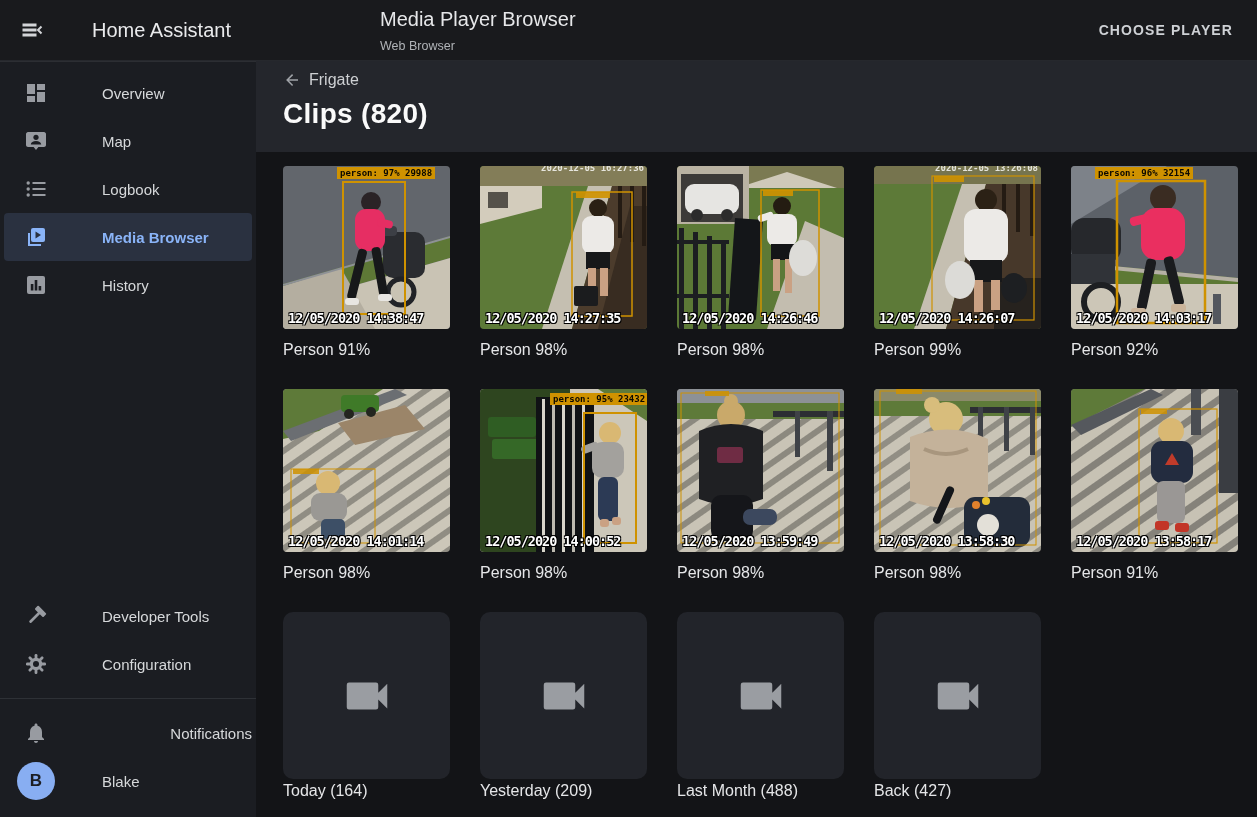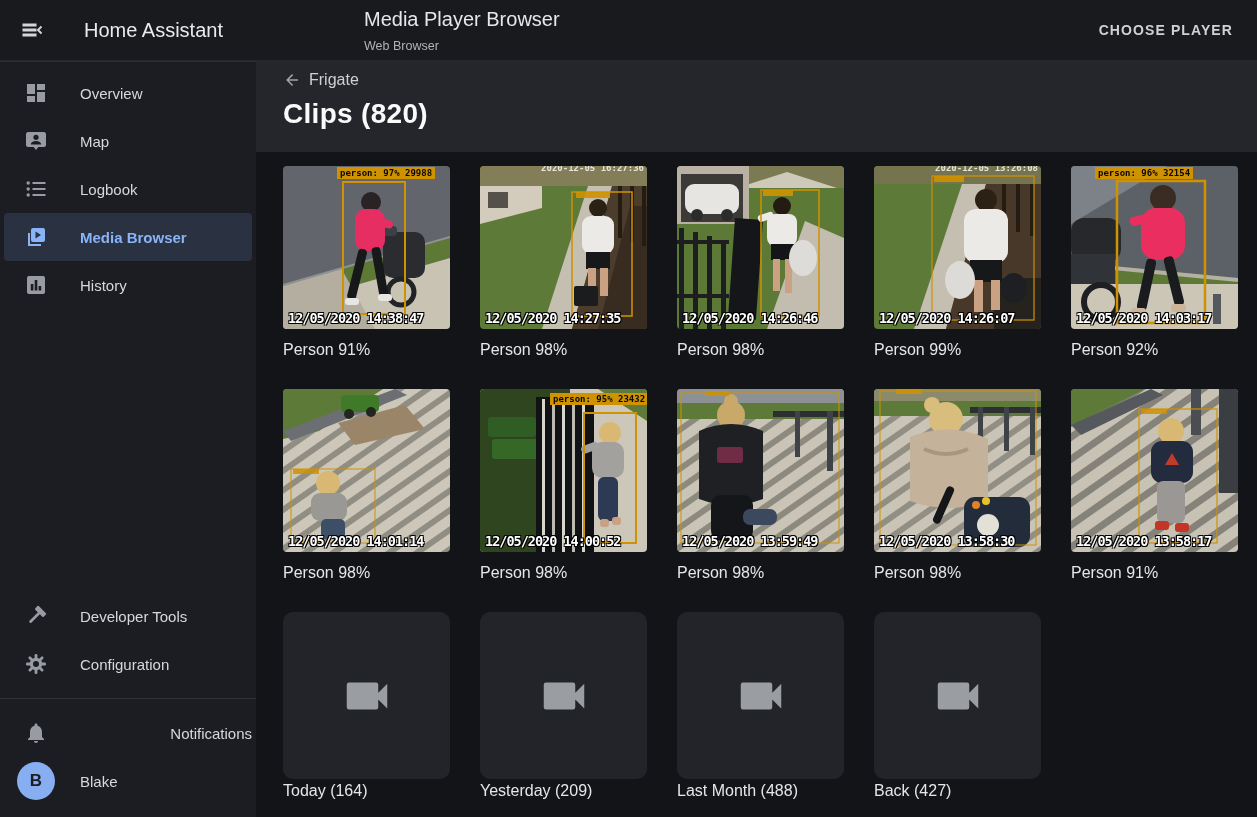--- a/index.html
+++ b/index.html
@@ -1,37 +1,37 @@
 <!DOCTYPE html>
 <html><head>
 <meta charset="utf-8">
 <style>
   * { margin:0; padding:0; box-sizing:border-box; }
   html,body { width:1257px; height:817px; overflow:hidden; background:#131417;
     font-family:"Liberation Sans", sans-serif; -webkit-font-smoothing:antialiased; }
 
   
   .topbar { position:absolute; top:0; left:0; width:1257px; height:61px;
-    background:#191a1d; display:flex; align-items:center; border-bottom:1px solid #26282d; z-index:5; }
+    background:#191a1d; display:flex; align-items:center; border-bottom:1px solid #26282d; z-index:5;gap:8px; }
   .menu-btn { width:24px; height:24px; margin-left:20px; cursor:pointer; flex:none; }
   .menu-btn svg { fill:#d3d5d8; stroke:#d3d5d8; }
   .app-title { color:#e9eaec; font-size:20px; margin-left:40px; width:232px; flex:none; }
   .page-head { margin-left:48px; }
   .page-head .t { color:#e6e7e9; font-size:20px; line-height:24px; }
   .page-head .s { color:#b0b3b7; font-size:12.5px; margin-top:8px; }
   .choose-player { margin-left:auto; margin-right:16px; color:#ced1d5; font-size:14px;
     font-weight:bold; letter-spacing:1.1px; padding:8px 8px; background:none; border:none;
     cursor:pointer; font-family:inherit; }
 
   
   .sidebar { position:absolute; top:61px; left:0; width:256px; height:756px;
     background:#1b1d22; border-top:1px solid #2c2e33; display:flex; flex-direction:column; z-index:4; }
   .side-nav { padding-top:7px; }
   .side-item { height:48px; display:flex; align-items:center; padding-left:20px;
-    margin:0 4px; border-radius:4px; cursor:pointer; }
+    margin:0 4px; border-radius:4px; cursor:pointer;gap:22px; }
   .side-item .ic { width:24px; height:24px; flex:none; }
   .side-item .ic svg { fill:#989ba1; }
   .side-item .lbl { margin-left:32px; font-size:15px; color:#d6d8da; }
   .side-item.selected { background:#2a3140; }
   .side-item.selected .lbl { color:#8ab4f8; font-weight:bold; }
   .side-item.selected .ic svg { fill:#8ab4f8; }
   .side-spacer { flex:1; }
   .side-divider { height:1px; background:#2e3136; margin-top:10px; }
   .side-bottom { padding-bottom:12px; }
   .avatar { width:38px; height:38px; border-radius:50%; background:#88aef2; color:#1c1e23;

